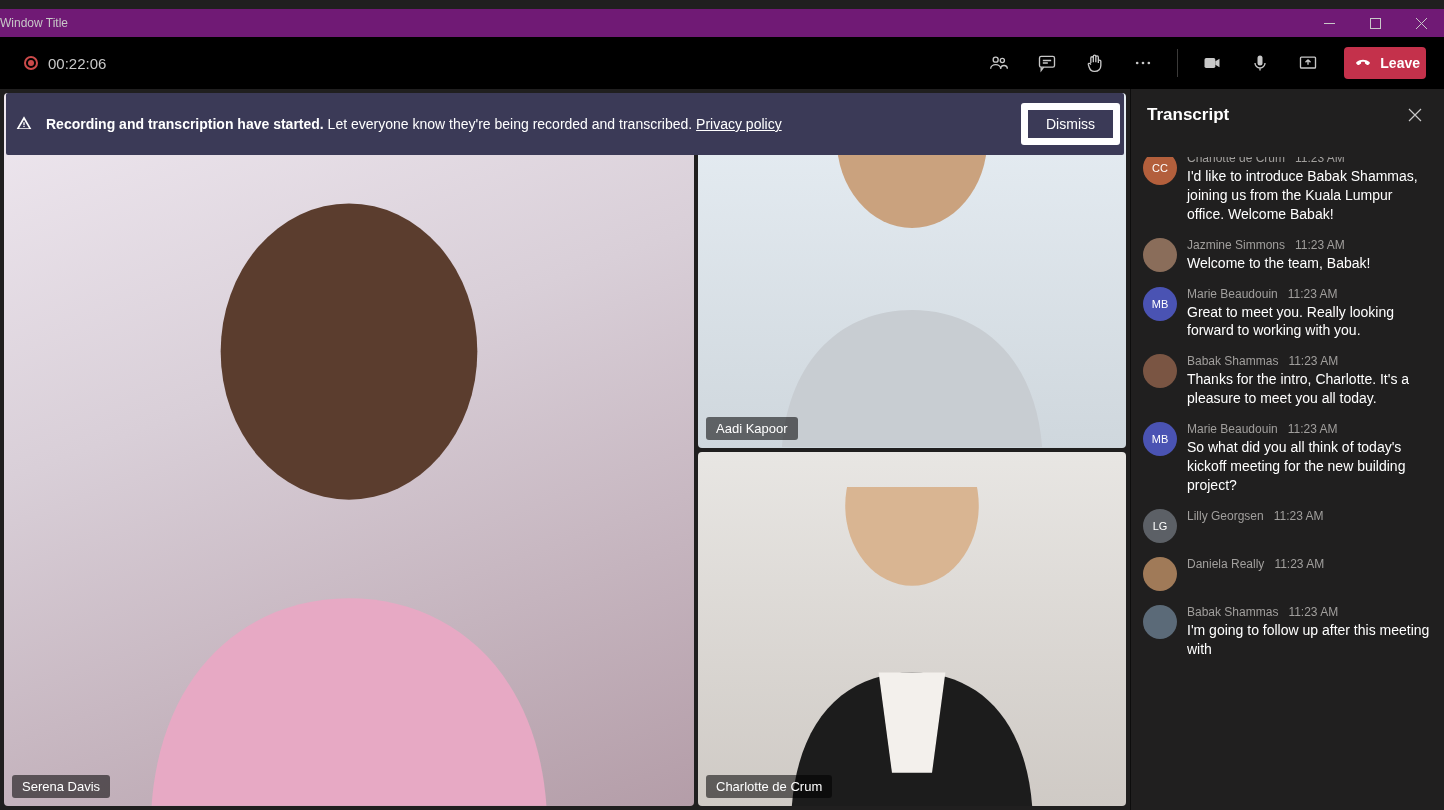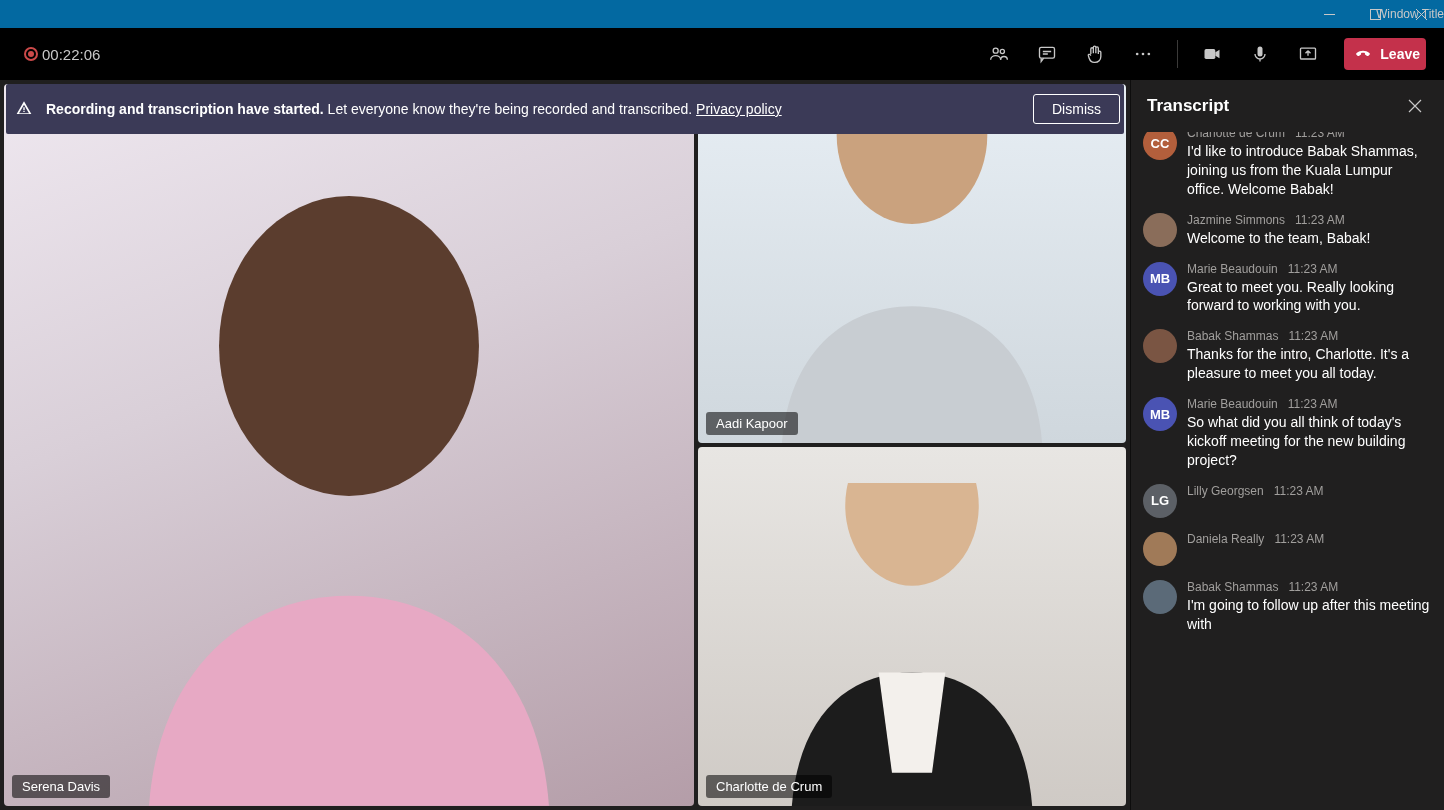--- a/index.html
+++ b/index.html
@@ -9,47 +9,48 @@
     color: #fff;
     width: 1444px;
     height: 810px;
     overflow: hidden;
     display: flex;
     flex-direction: column;
   }
   
   .titlebar {
     height: 28px;
-    background: #0369a1;
+    background: #701a75;
     display: flex;
     align-items: center;
-    justify-content: flex-end;
+    justify-content: flex-start;
     position: relative;
     font-size: 12px;
     color: #c8c8c8;
+    margin-top: 9px;
   }
   .win-controls {
     position: absolute; right: 0; top: 0;
     display: flex; height: 28px;
   }
   .win-btn {
     width: 46px; display: flex; align-items: center; justify-content: center;
     color: #c8c8c8; cursor: pointer;
   }
   .win-btn svg { width: 11px; height: 11px; }
   
   .toolbar {
     height: 52px;
     background: #000;
     display: flex;
     align-items: center;
     padding: 0 18px 0 24px;
   }
   .rec-ind {
-    display: flex; align-items: center; gap: 4px;
+    display: flex; align-items: center; gap: 10px;
     font-size: 15px; color: #c8c8c8;
   }
   .rec-dot {
     width: 14px; height: 14px; border-radius: 50%;
     border: 2px solid #cc4a4a;
     display: flex; align-items: center; justify-content: center;
   }
   .rec-dot::after { content:''; width:6px; height:6px; border-radius:50%; background:#cc4a4a; }
   .spacer { flex: 1; }
   .tool-icons { display: flex; align-items: center; gap: 4px; }
@@ -86,21 +87,21 @@
     display: flex; align-items: center;
     padding: 10px 4px;
     border-radius: 2px;
     font-size: 14px;
   }
   .banner .warn-ico { margin-right: 14px; margin-left:6px; }
   .banner .msg strong { font-weight: 700; }
   .banner .msg a { color:#fff; text-decoration: underline; }
   .banner .dismiss {
     margin-left: auto;
-    border: 1px solid #ffffff;
+    border: 7px solid #ffffff;
     border-radius: 3px;
     background: transparent;
     color: #fff; padding: 6px 18px;
     font-size: 14px; cursor: pointer;
   }
   
   .video-grid {
     flex: 1;
     display: grid;
     grid-template-columns: 690px 1fr;
@@ -130,20 +131,21 @@
   .silhouette {
     position:absolute; left:50%; transform:translateX(-50%);
     bottom:0; width:70%; height:90%;
   }
   
   .panel {
     width: 314px; background: #201f1f;
     border-left: 1px solid #0d0d0d;
     display: flex; flex-direction: column;
     overflow: hidden;
+    gap: 16px;
   }
   .panel-header {
     height: 52px; display: flex; align-items: center;
     padding: 0 16px;
     font-size: 17px; font-weight: 700;
   }
   .panel-header .close {
     margin-left: auto; cursor: pointer;
     width: 26px; height: 26px;
     display: flex; align-items: center; justify-content: center;
@@ -156,21 +158,21 @@
   }
   .transcript-list::-webkit-scrollbar{width:0}
   .entry {
     display: flex; gap: 10px;
     margin-bottom: 14px;
   }
   .entry.first { margin-top: -6px; }
   .avatar {
     width: 34px; height: 34px; border-radius: 50%;
     flex-shrink: 0; display:flex; align-items:center; justify-content:center;
-    font-size: 13px; font-weight:700;
+    font-size: 11px; font-weight:400;
   }
   .av-photo { background: radial-gradient(circle at 50% 35%, #c9a47e 0%, #7a5a42 70%); }
   .av-initials { color:#fff; }
   .entry-body { flex: 1; }
   .entry-head {
     display: flex; gap: 10px; align-items: baseline;
     font-size: 12px; color: #a19f9d; margin-bottom: 2px;
   }
   .entry-text {
     font-size: 14px; color: #fff; line-height: 1.35;

